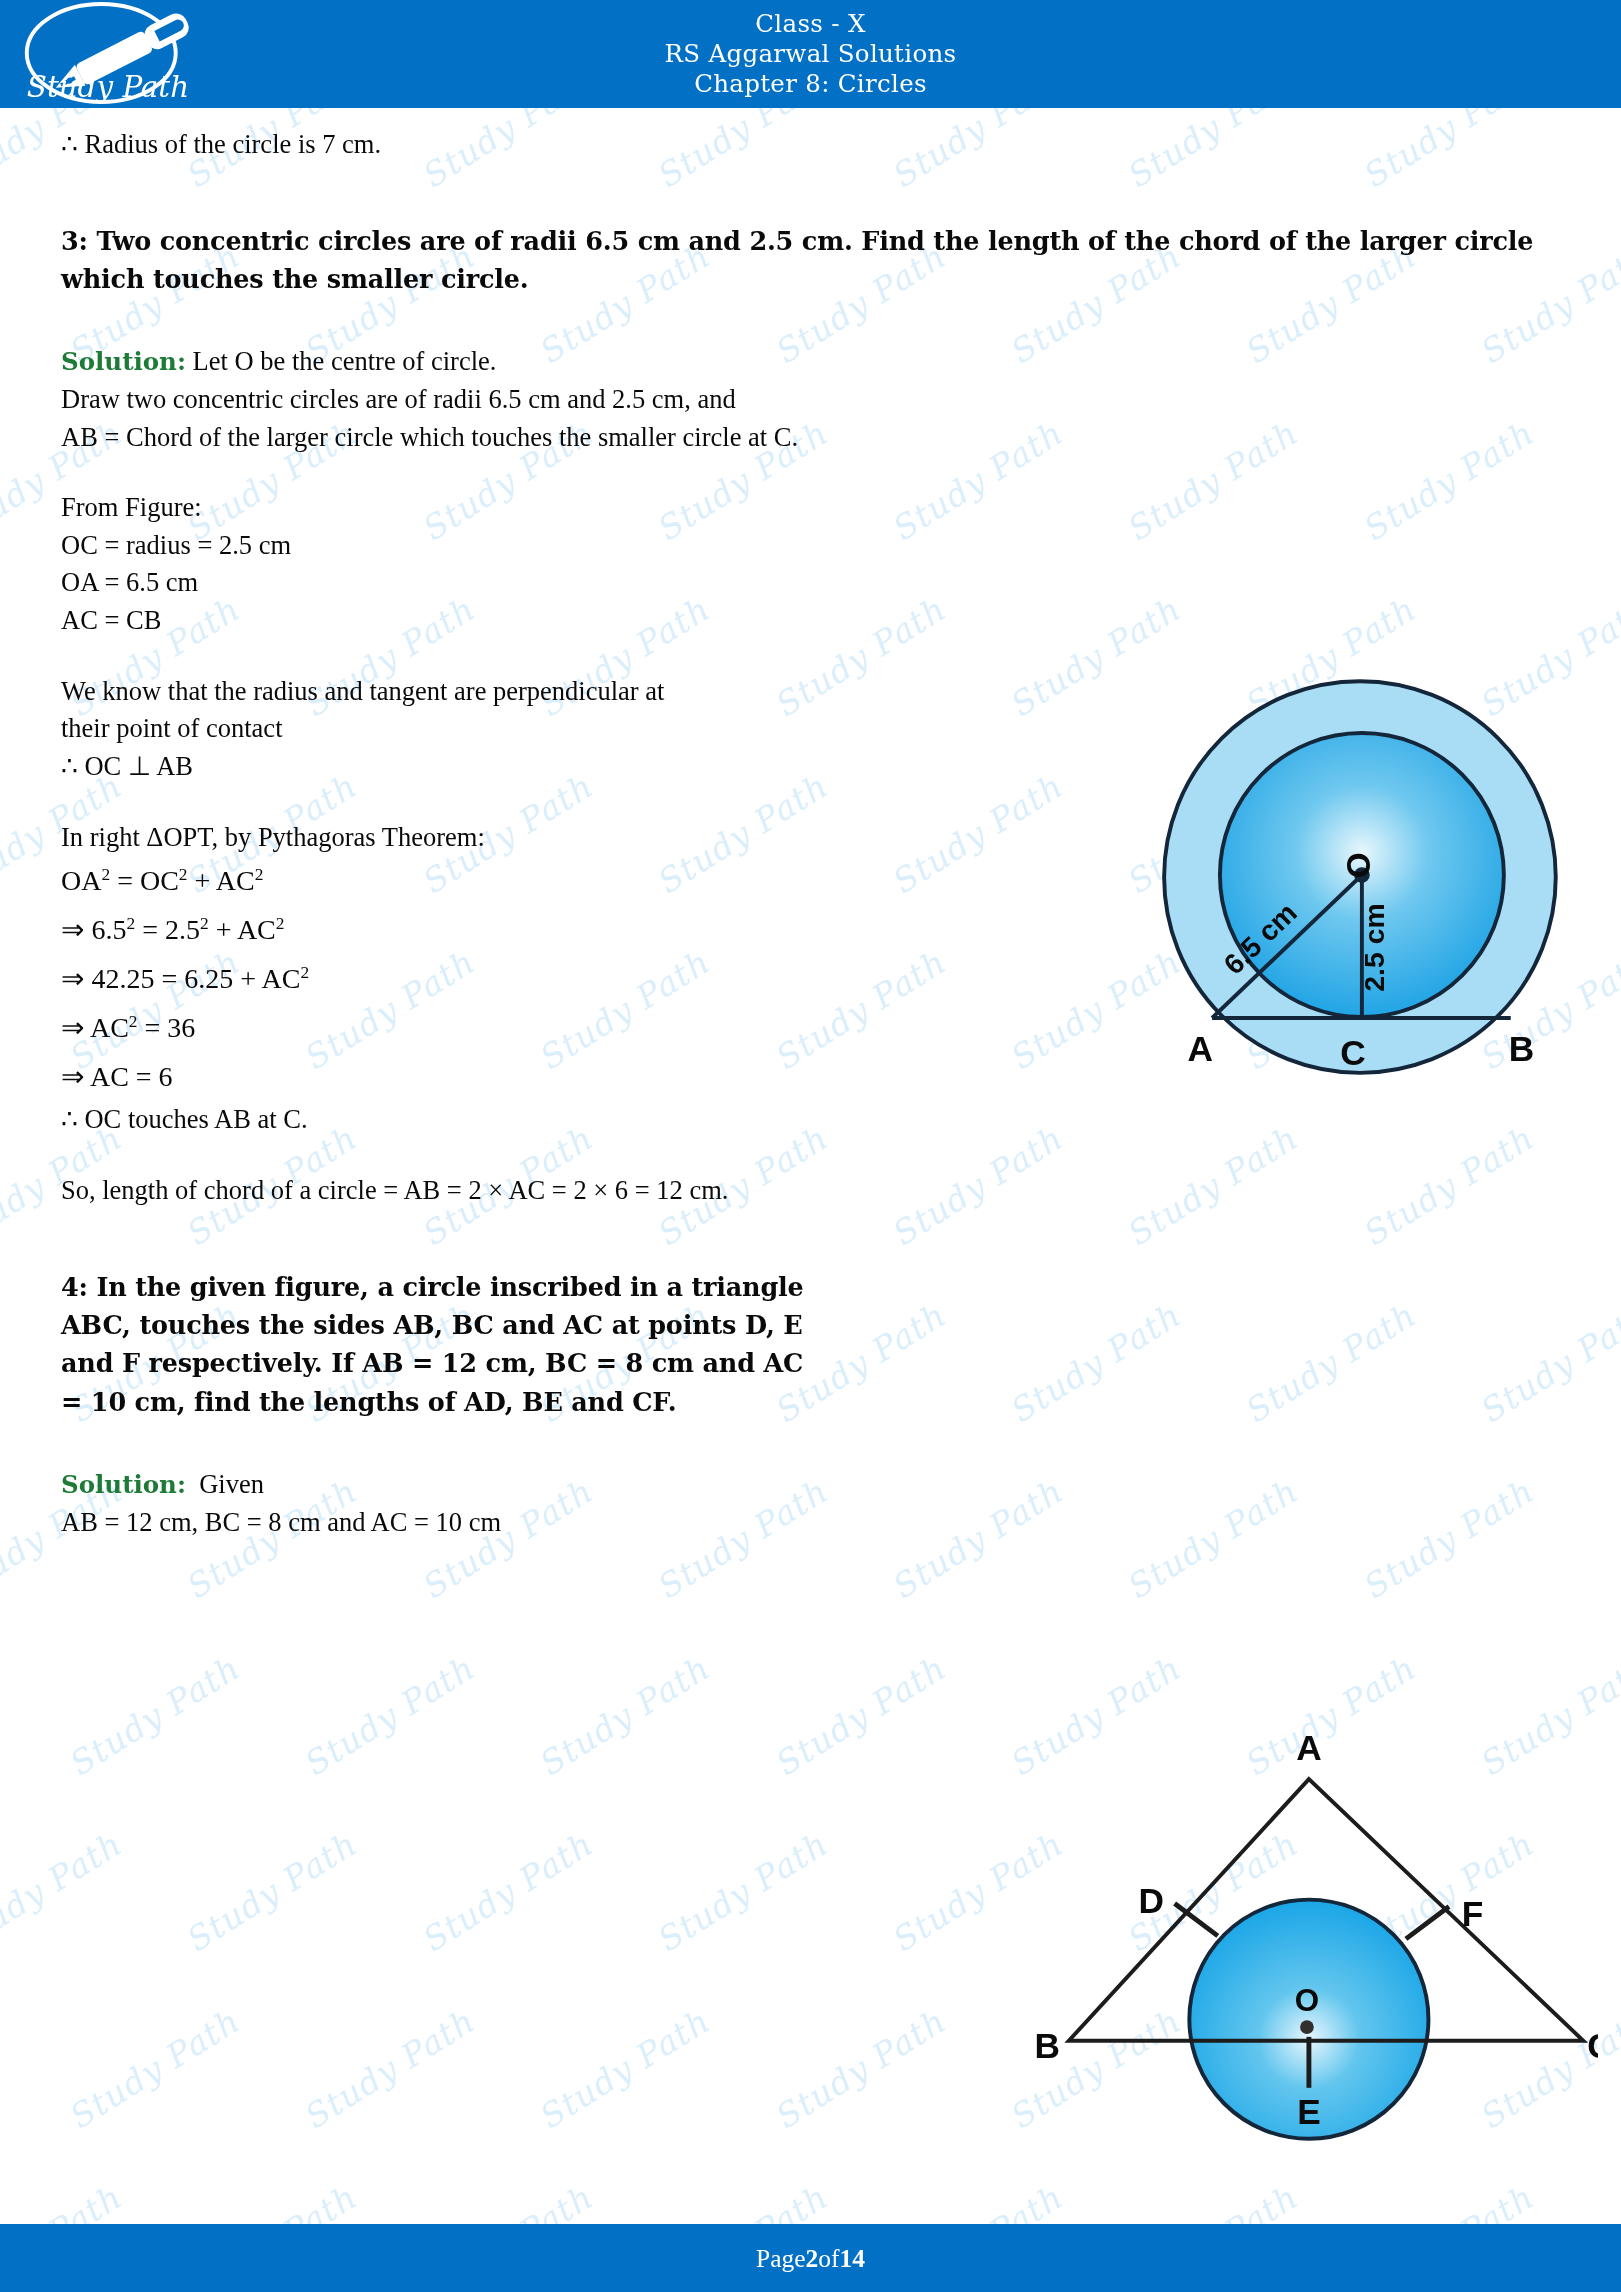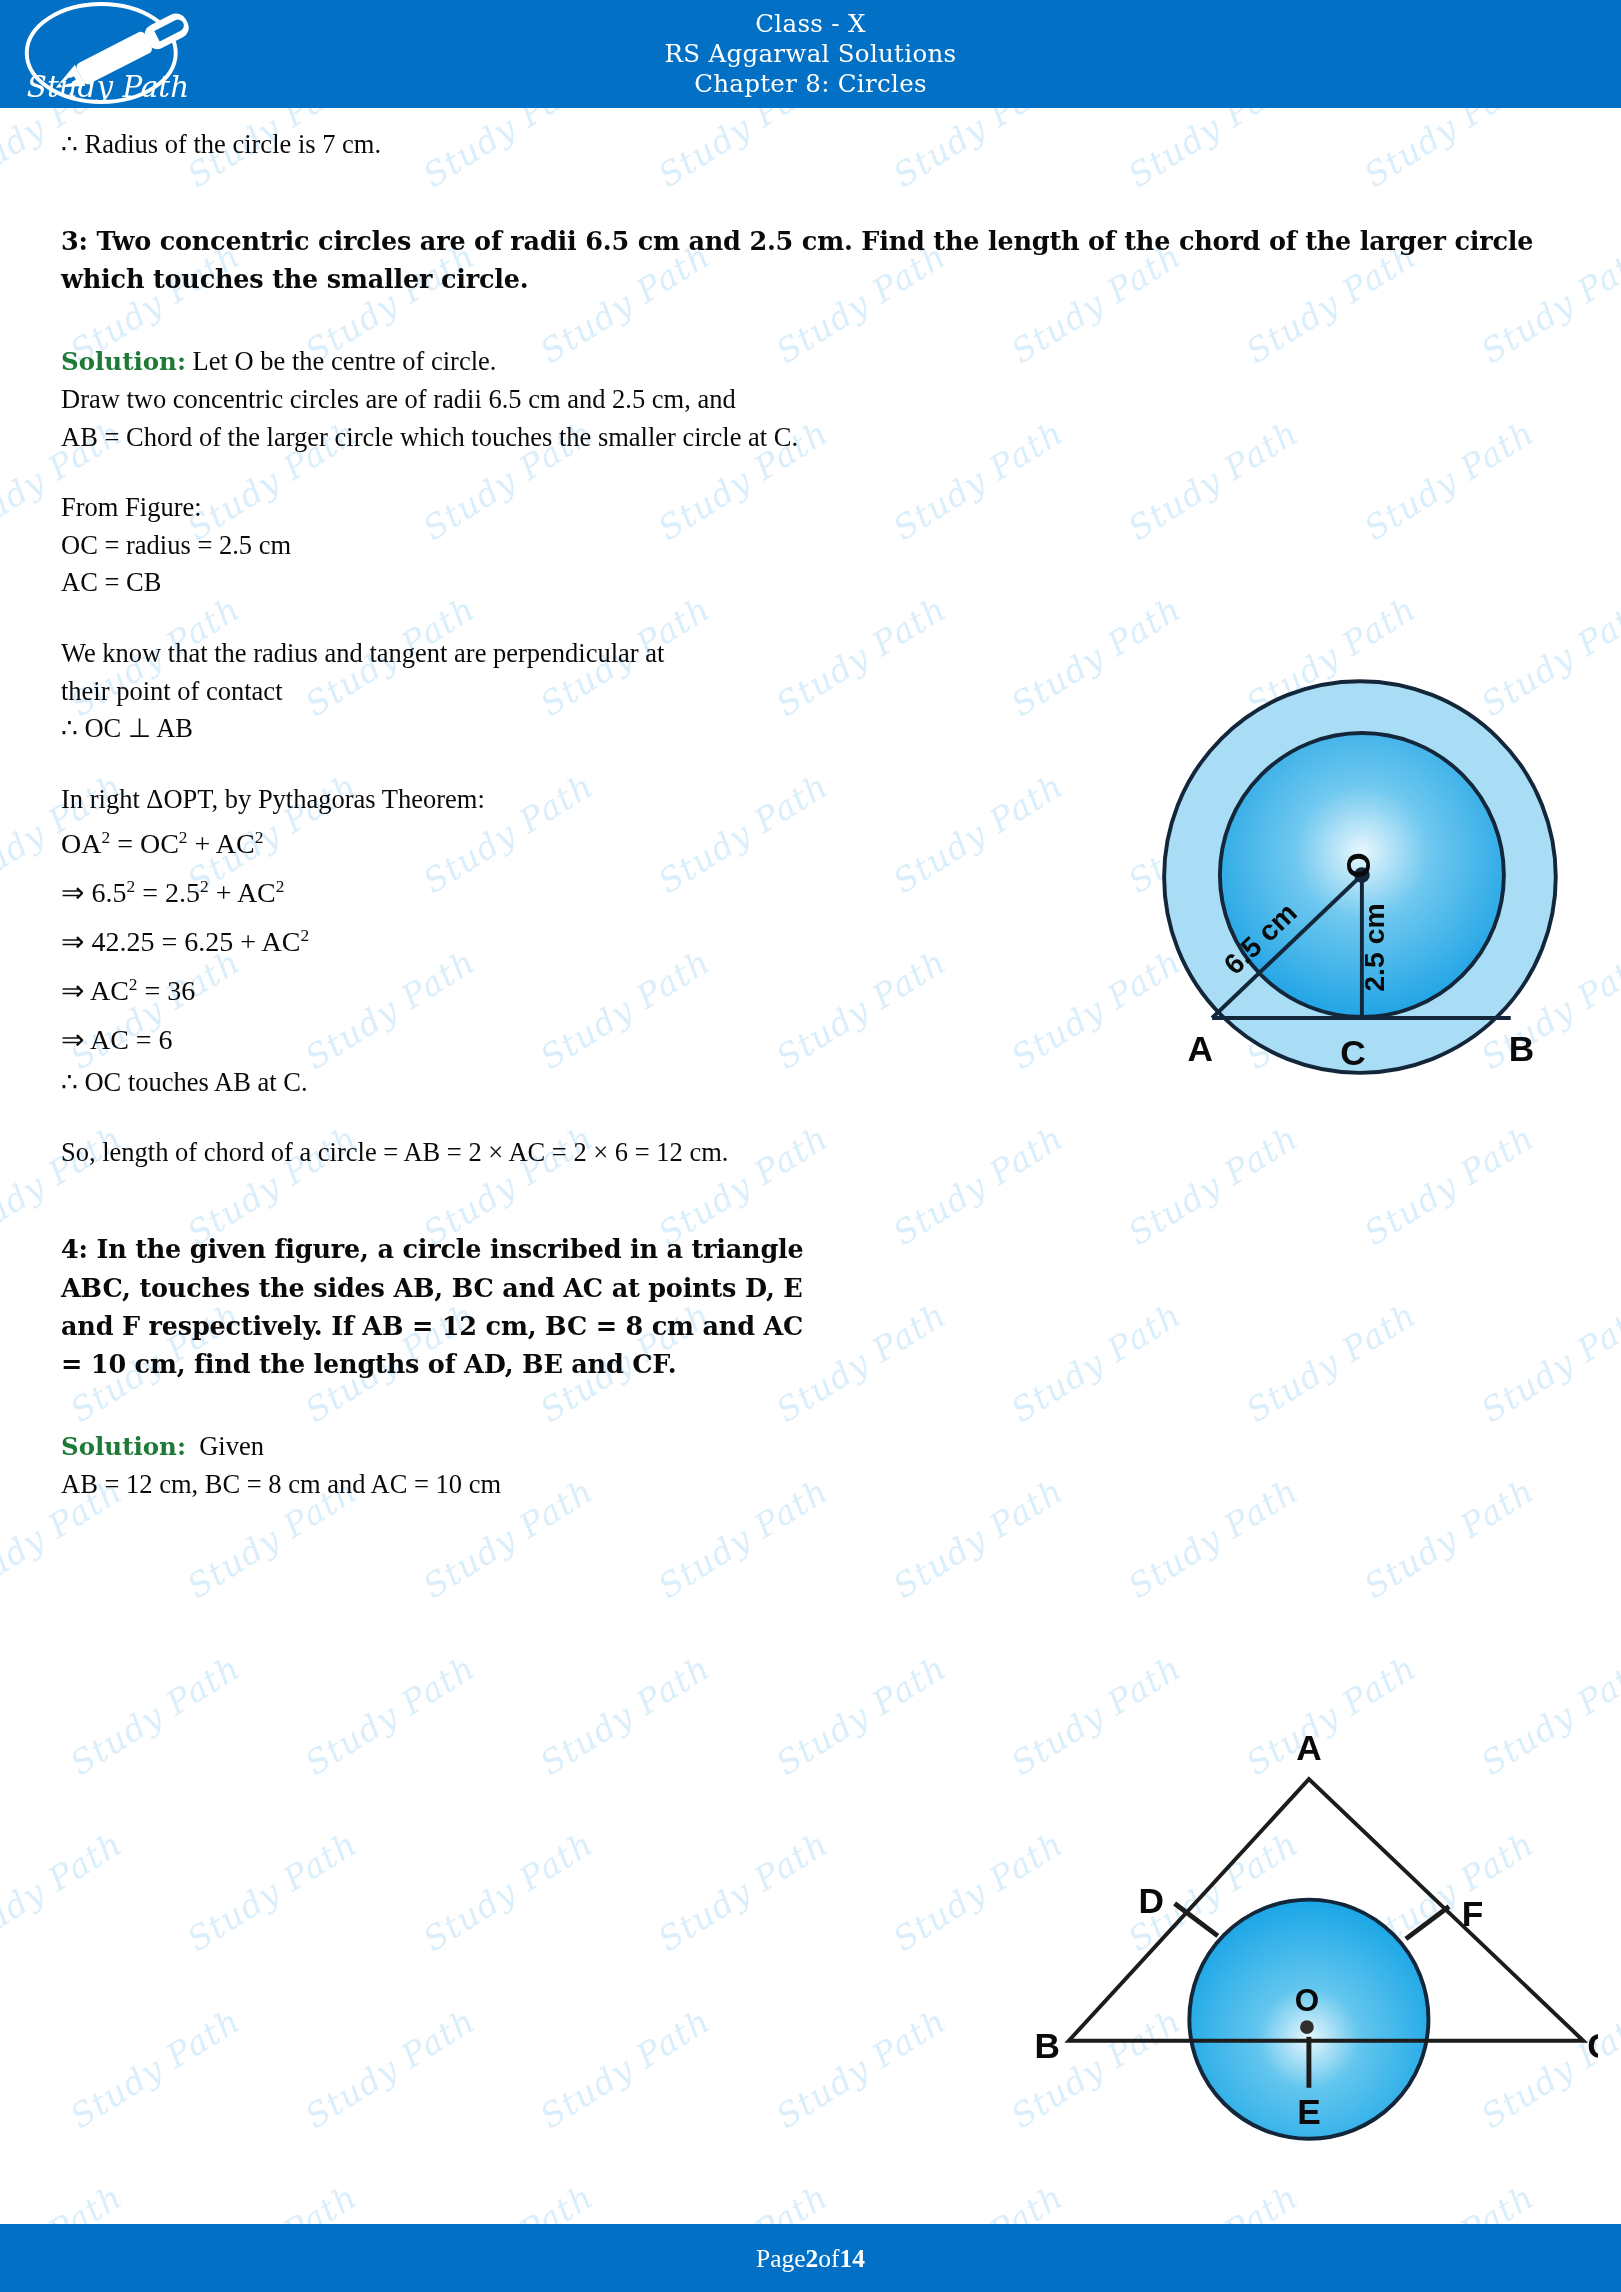--- a/index.html
+++ b/index.html
@@ -239,20 +239,21 @@
     <span class="soln">Solution:</span>
     <span>Let O be the centre of circle.</span>
   </p>
   <p class="line">Draw two concentric circles are of radii 6.5 cm and 2.5 cm, and</p>
   <p class="line">AB = Chord of the larger circle which touches the smaller circle at C.</p>
 
   <div class="spacer"></div>
 
   <p class="line">From Figure:</p>
   <p class="line">OC = radius = 2.5 cm</p>
+  <p class="line">OA = 6.5 cm</p>
   <p class="line">AC = CB</p>
 
   <div class="spacer"></div>
 
   <p class="line">We know that the radius and tangent are perpendicular at</p>
   <p class="line">their point of contact</p>
   <p class="line">∴ OC ⊥ AB</p>
 
   <div class="spacer"></div>
 

